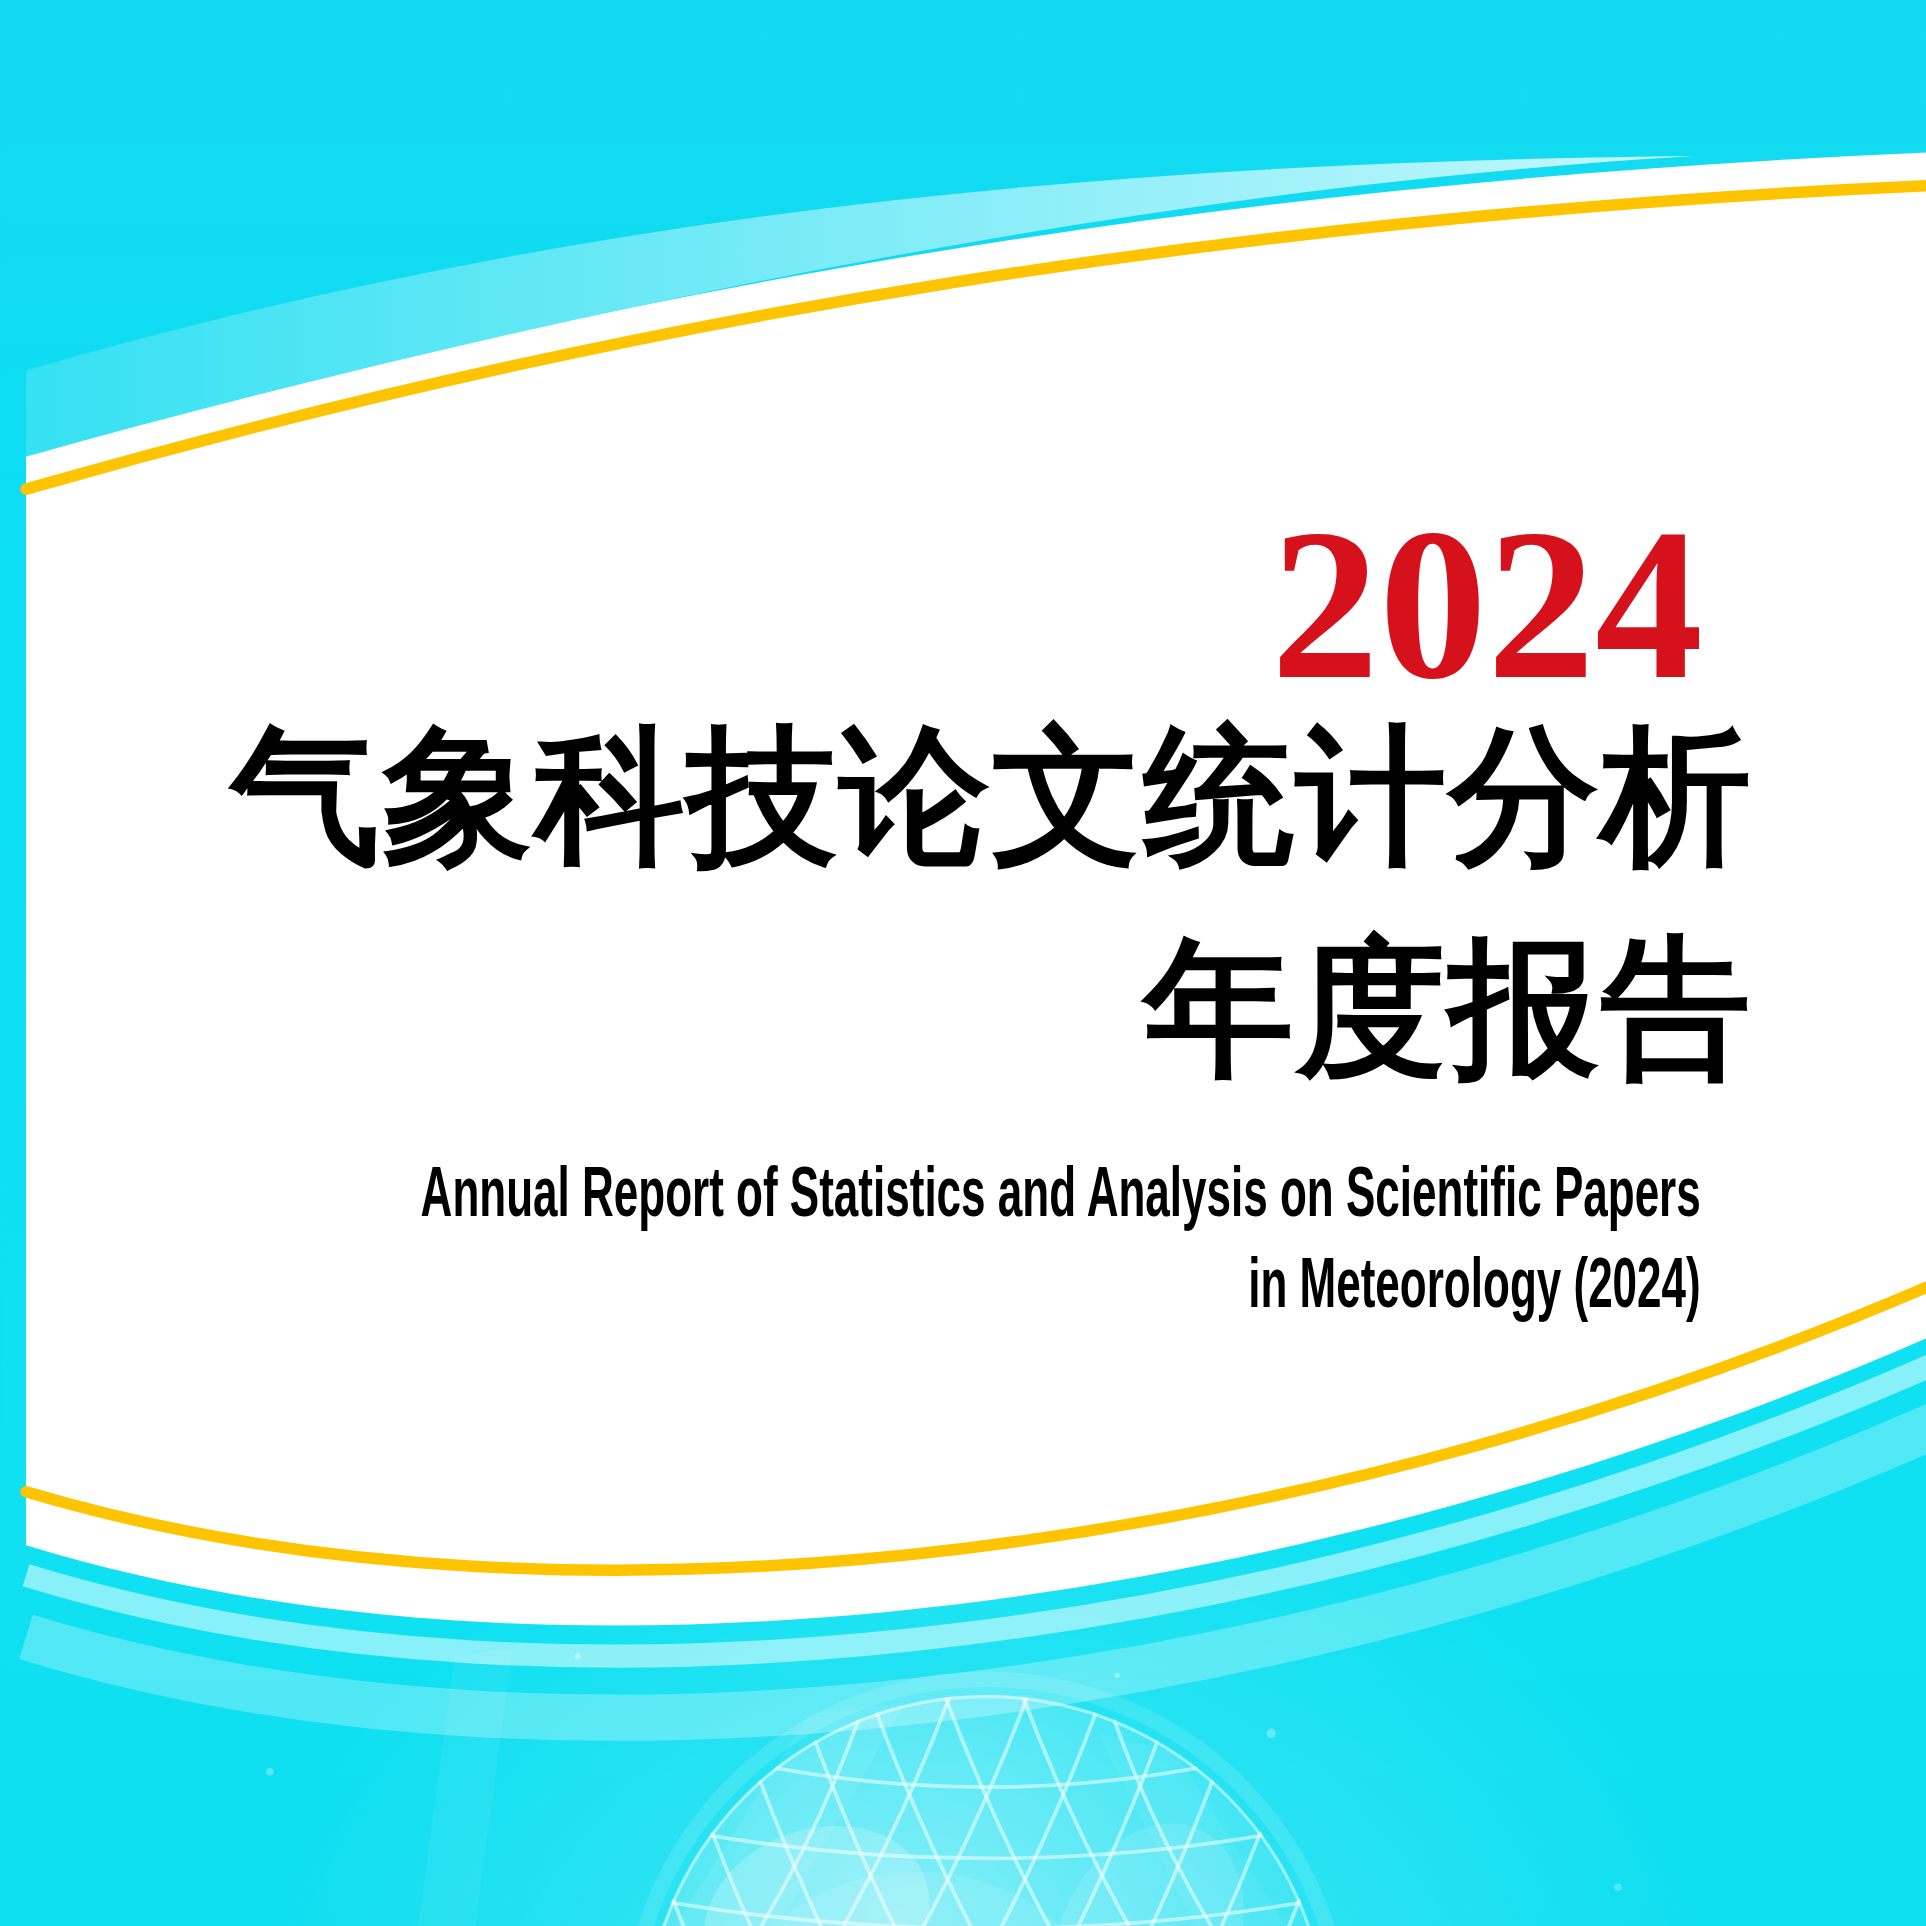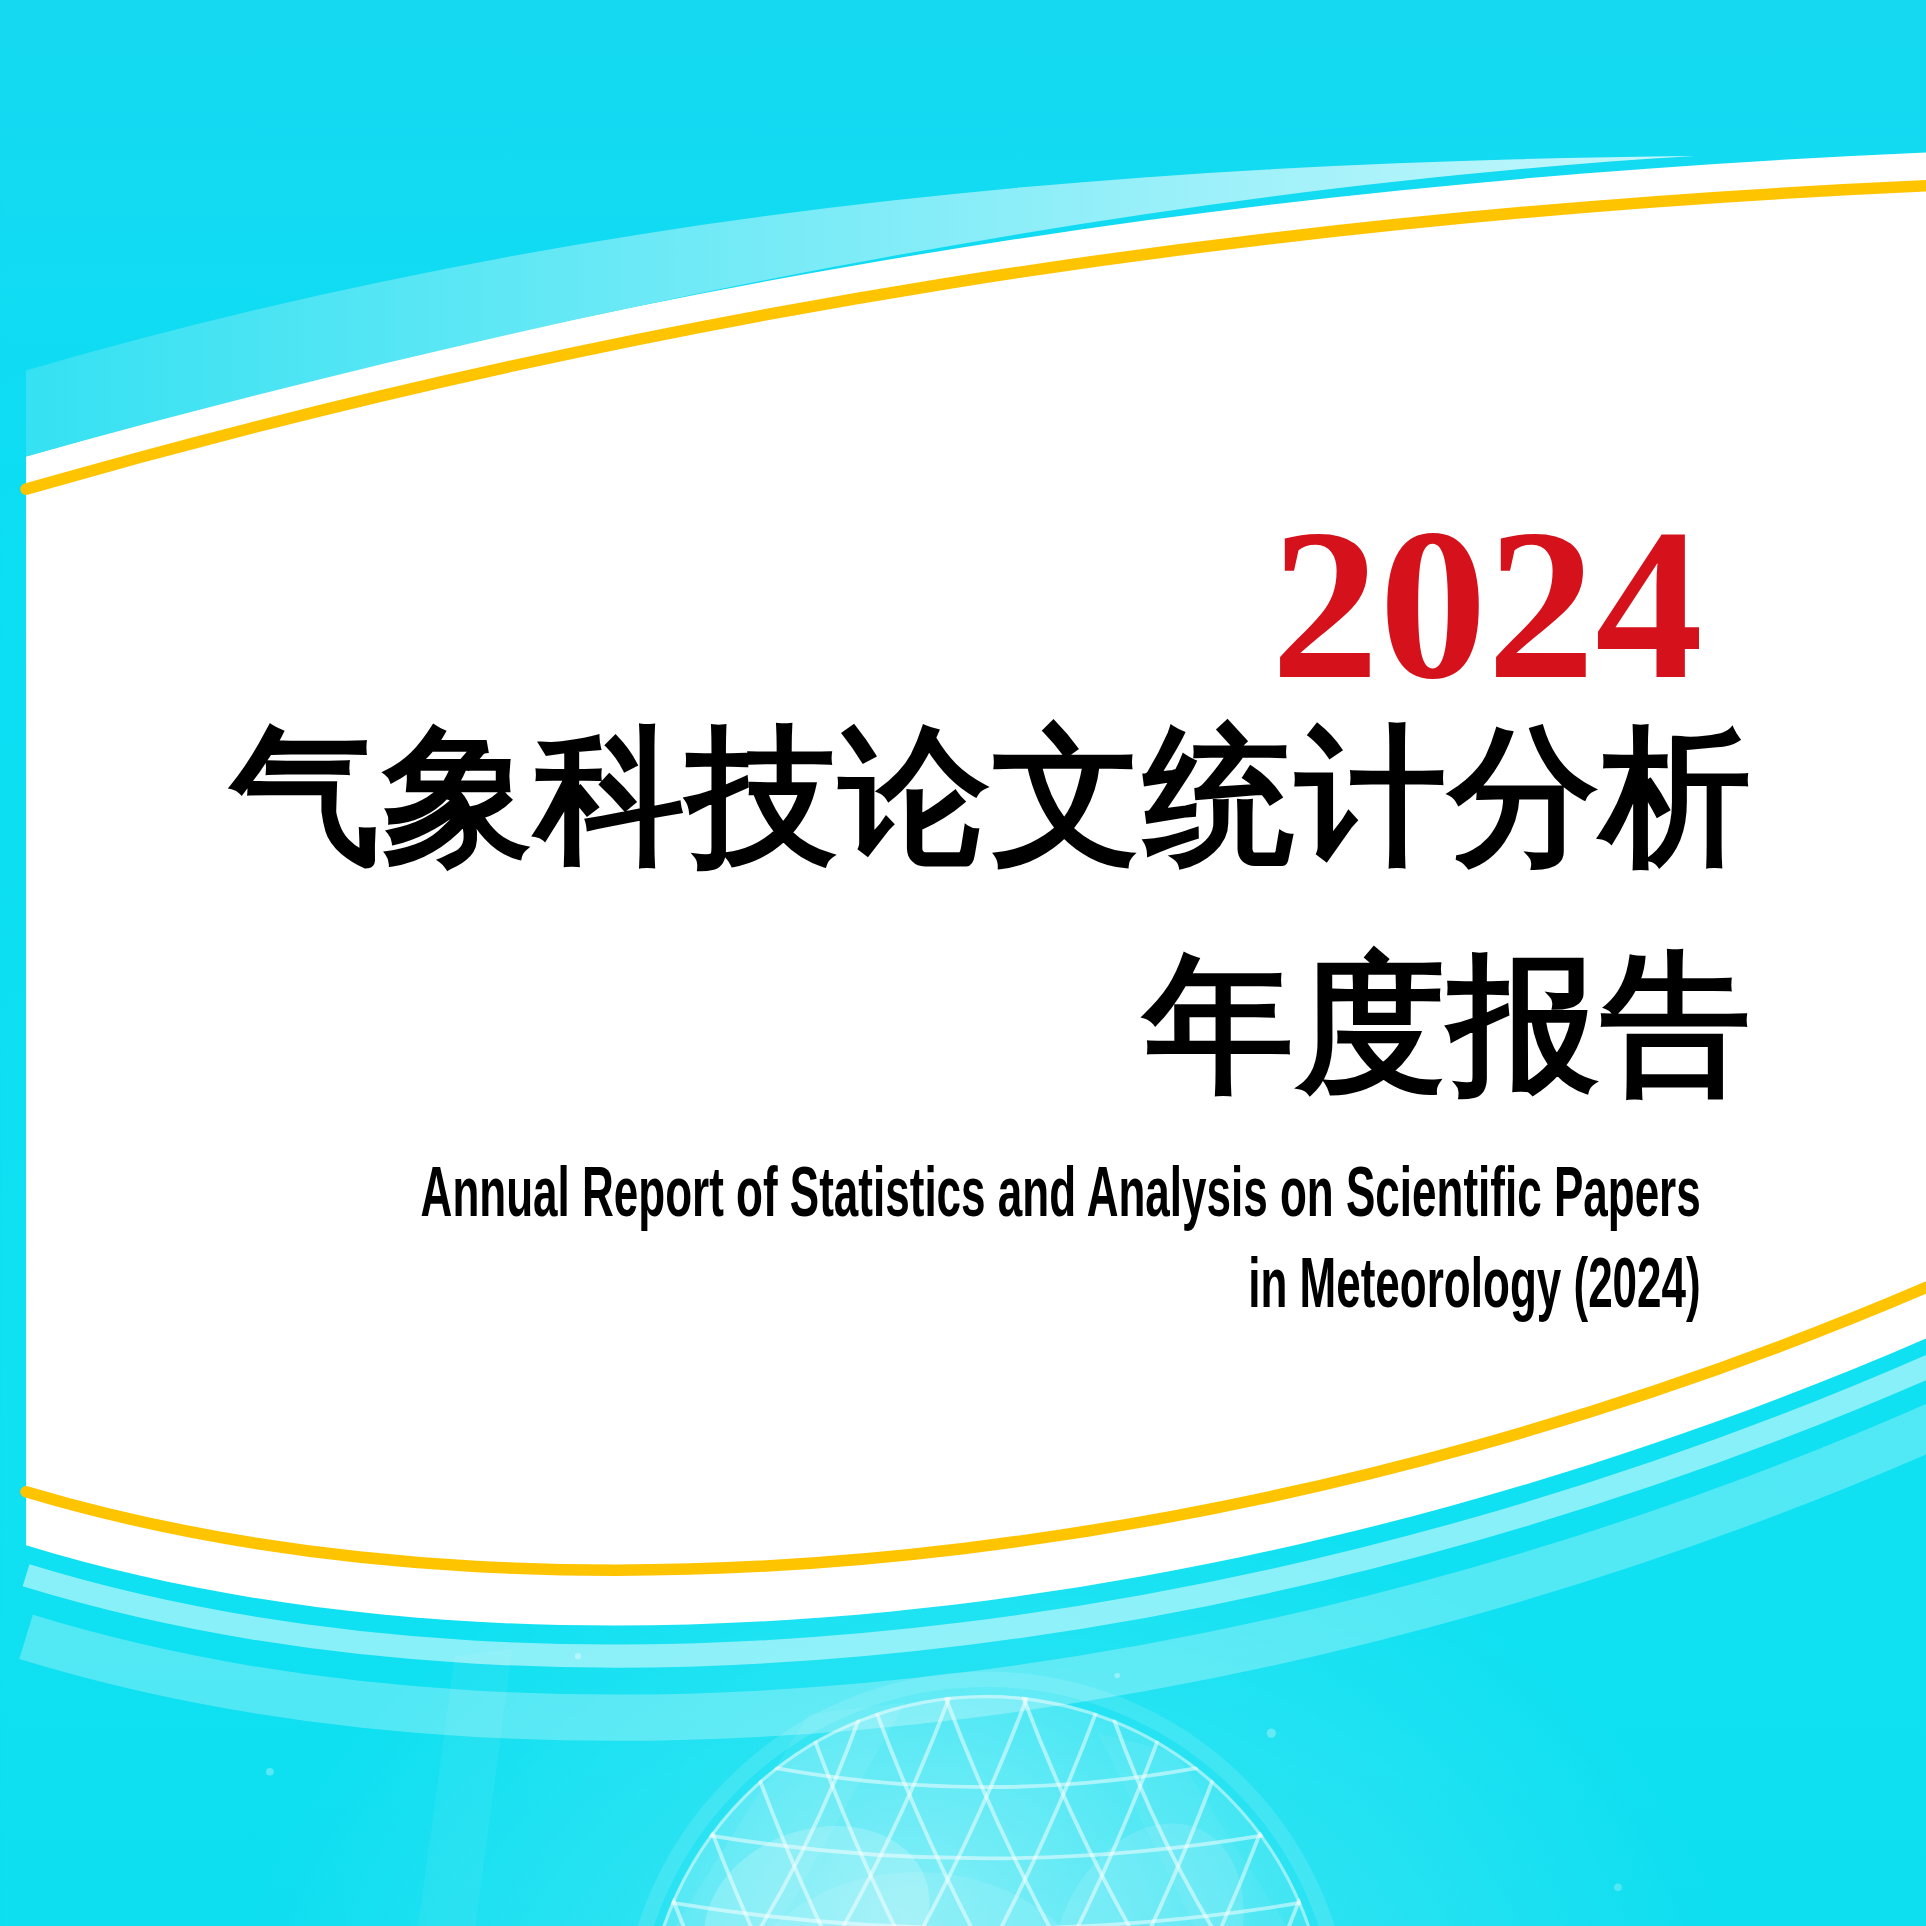--- a/index.html
+++ b/index.html
@@ -20,21 +20,21 @@
     text-align:right;
   }
   .title-l1{
     top:724px;right:213px;
     font-size:150px;font-weight:bold;line-height:1.12;
     color:#000;letter-spacing:2.3px;font-family:Liberation Mono, monospace;
   }
   .title-l2{
     top:925px;right:213px;
     font-size:150px;font-weight:bold;line-height:1.12;
-    color:#000;letter-spacing:2.3px;margin-top:16px;
+    color:#000;letter-spacing:2.3px;
   }
   .subtitle{
     top:1146px;right:265px;
     text-align:right;
     font-family:"Liberation Sans","DejaVu Sans",sans-serif;
     font-weight:bold;font-size:71px;line-height:91px;
     color:#000;
     transform:scaleX(0.62);
     transform-origin:100% 0;
   }

